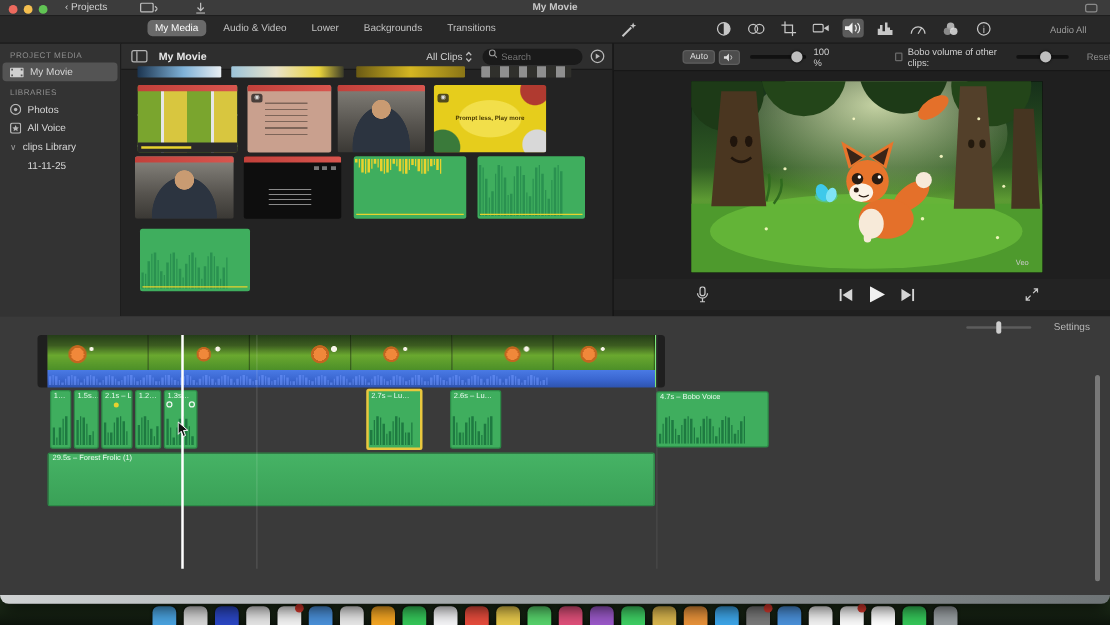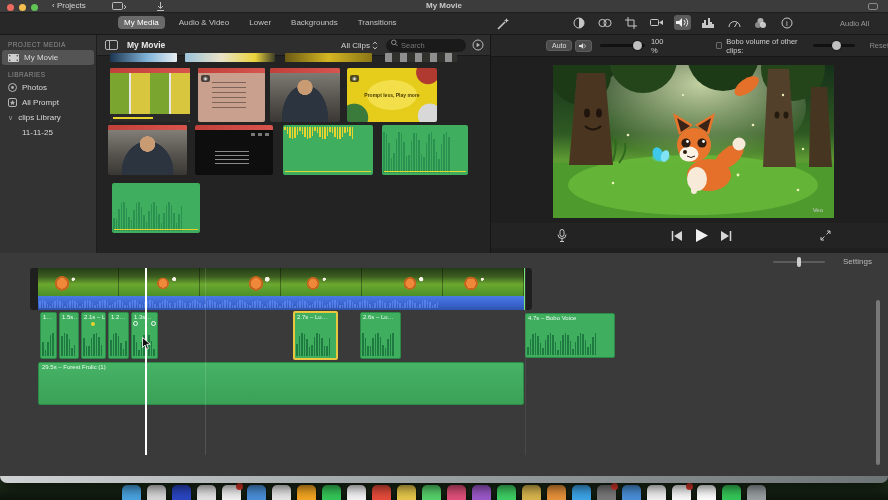--- a/index.html
+++ b/index.html
@@ -252,21 +252,21 @@
             <circle cx="4.5" cy="4.5" r="4" fill="none" stroke="#b5b5b5"></circle>
             <circle cx="4.5" cy="4.5" r="1.4" fill="#b5b5b5"></circle>
           </svg>
         <span>Photos</span>
       </div>
       <div class="sb-item">
         <svg width="9" height="9" viewBox="0 0 9 9">
             <rect x="0.5" y="0.5" width="8" height="8" rx="1.5" fill="none" stroke="#b5b5b5"></rect>
             <path d="M4.5 2 l.8 1.7 1.8.2 -1.3 1.2 .35 1.8 -1.65-.9 -1.65.9 .35-1.8 -1.3-1.2 1.8-.2z" fill="#b5b5b5"></path>
           </svg>
-        <span>All Prompt</span>
+        <span>All Voice</span>
       </div>
       <div class="sb-item">
         <span class="chev">∨</span>
         <span>clips Library</span>
       </div>
       <div class="sb-item indent">
         <span>11-11-25</span>
       </div>
     </div>
 

